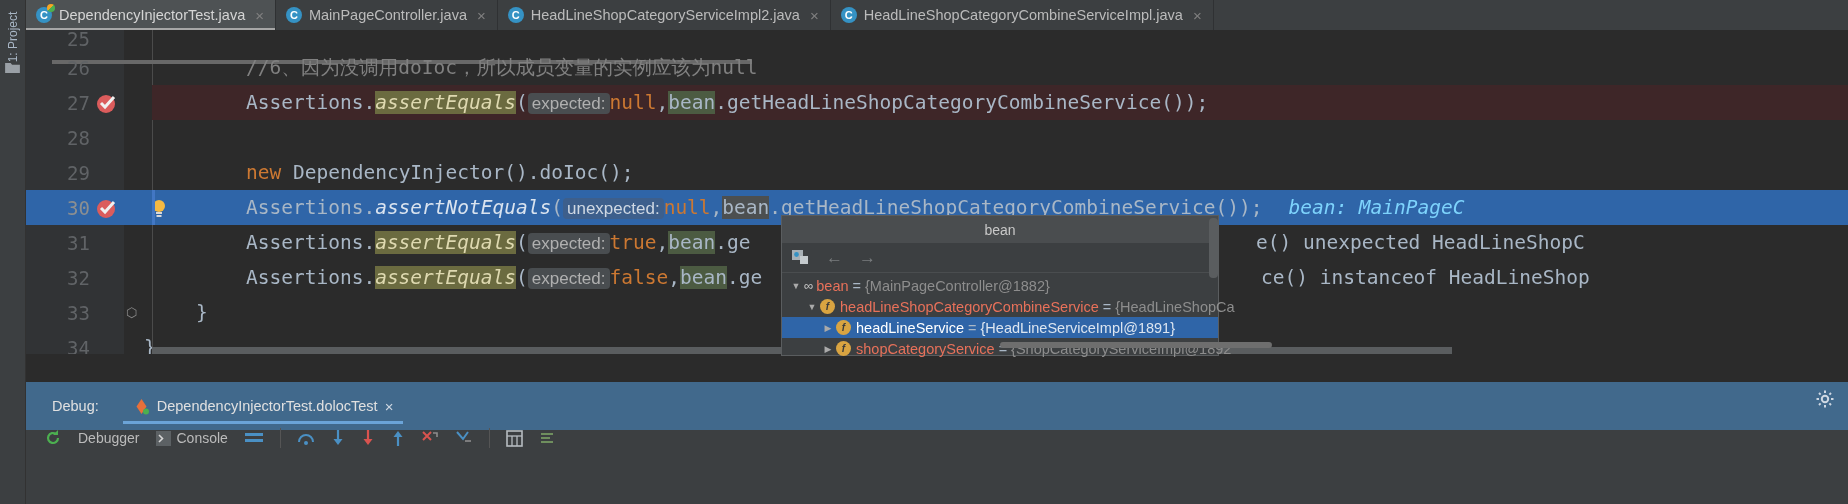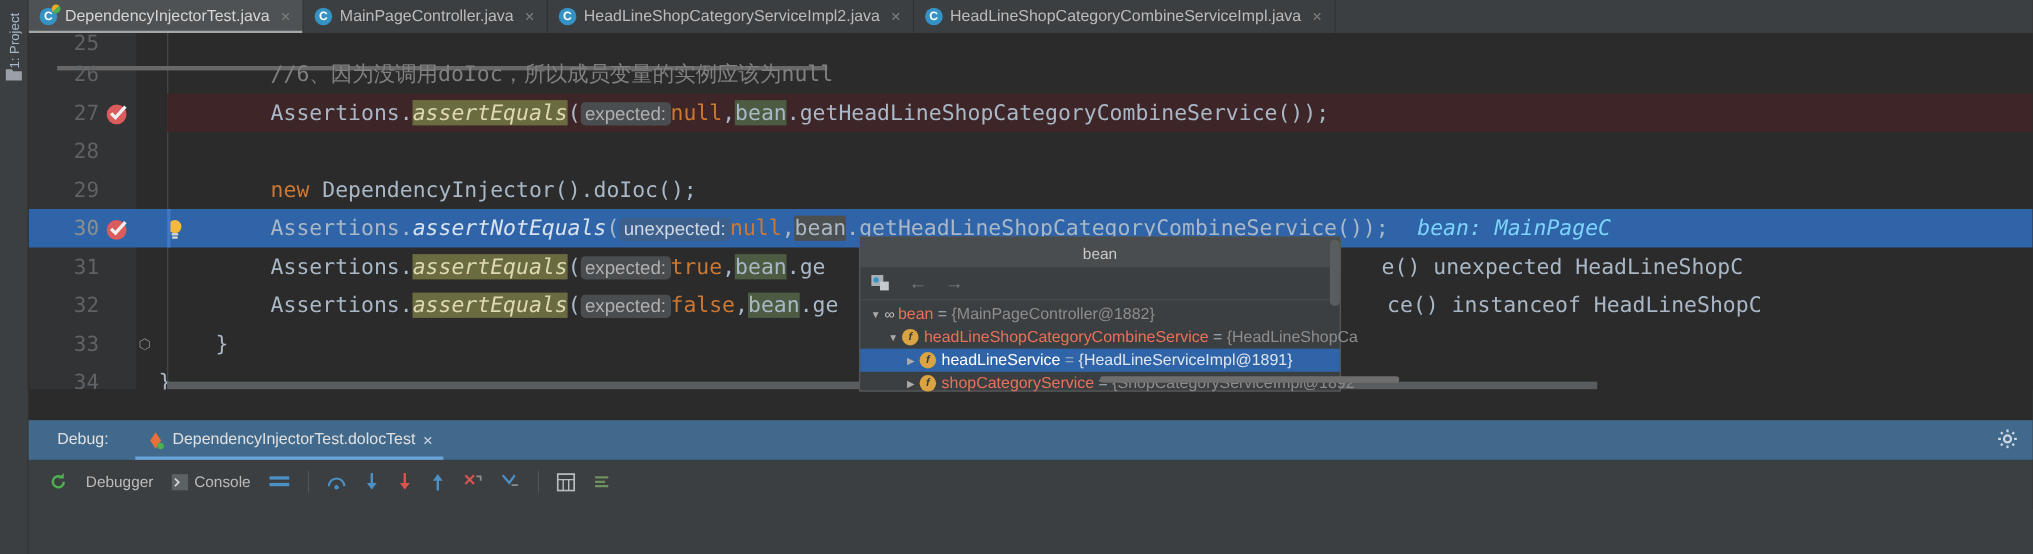--- a/index.html
+++ b/index.html
@@ -102,21 +102,21 @@
     padding-left: 93px; font-size: 14.5px; color: #bbbbbb; gap: 8px;
   }
   .breadcrumb .sep { color: #777; font-size: 12px; }
 
   
   .debugwin {
     position: absolute; left: 26px; bottom: 0; right: 0; height: 122px;
     background: #3c3f41;
   }
   .debug-head {
-    position: absolute; left: 0; top: 0; right: 0; height: 36px;
+    position: absolute; left: 0; top: 0; right: 0; height: 48px;
     background: #41698c; display: flex; align-items: center; padding-left: 26px;
     font-size: 14.5px; color: #e0e0e0;
   }
   .debug-head .sess {
     display: flex; align-items: center; gap: 7px; margin-left: 24px;
     padding: 0 10px; height: 36px; position: relative;
   }
   .debug-head .sess::after {
     content: ""; position: absolute; left: 0; right: 0; bottom: 0; height: 3px; background: #6ba4d8;
   }
@@ -258,21 +258,21 @@
 
     <div class="row" style="top:195px">
       <span class="ln">31</span>
       <span class="code" style="left:220px"><span>Assertions.</span><span class="methodname">assertEquals</span><span>(</span><span class="hintbox">expected:</span><span class="kwval">true</span><span>,</span><span class="beanhl">bean</span><span>.ge</span></span>
       <span class="code" style="left:1230px"><span>e() unexpected HeadLineShopC</span></span>
     </div>
 
     <div class="row" style="top:230px">
       <span class="ln">32</span>
       <span class="code" style="left:220px"><span>Assertions.</span><span class="methodname">assertEquals</span><span>(</span><span class="hintbox">expected:</span><span class="kwval">false</span><span>,</span><span class="beanhl">bean</span><span>.ge</span></span>
-      <span class="code" style="left:1235px"><span>ce() instanceof HeadLineShopC</span></span>
+      <span class="code" style="left:1235px"><span>ce() instanceof HeadLineShop</span></span>
     </div>
 
     <div class="row" style="top:265px">
       <span class="ln">33</span>
       <span class="fold">⬡</span>
       <span class="code" style="left:170px">}</span>
     </div>
 
     <div class="row" style="top:300px">
       <span class="ln">34</span>

